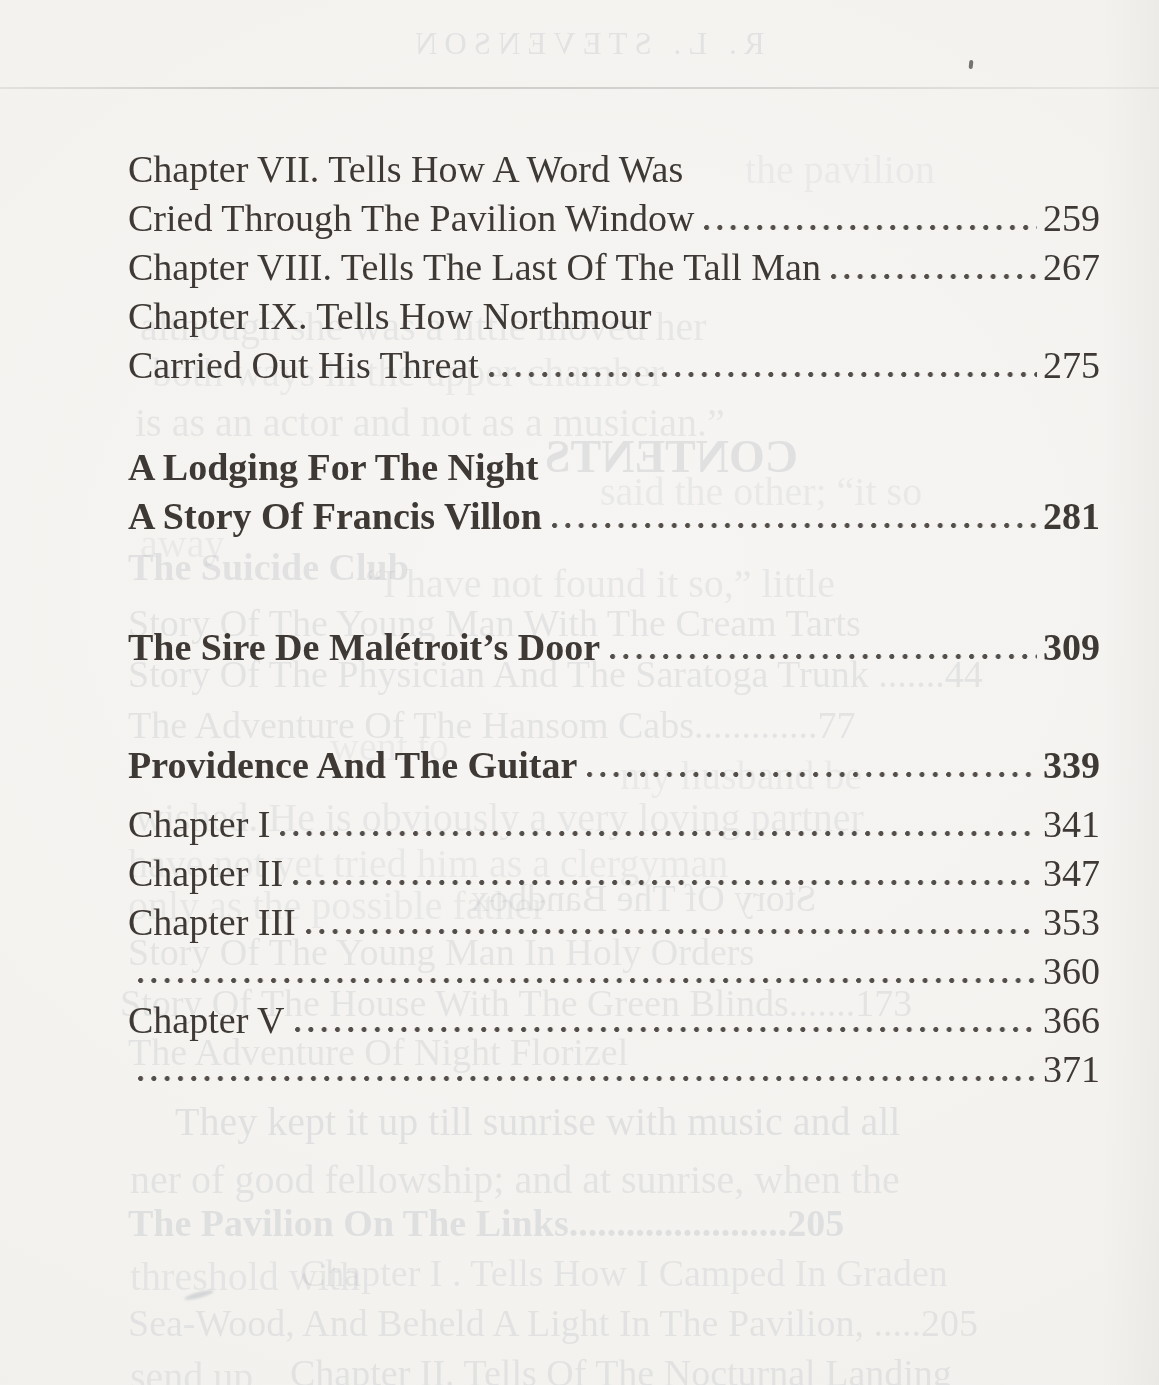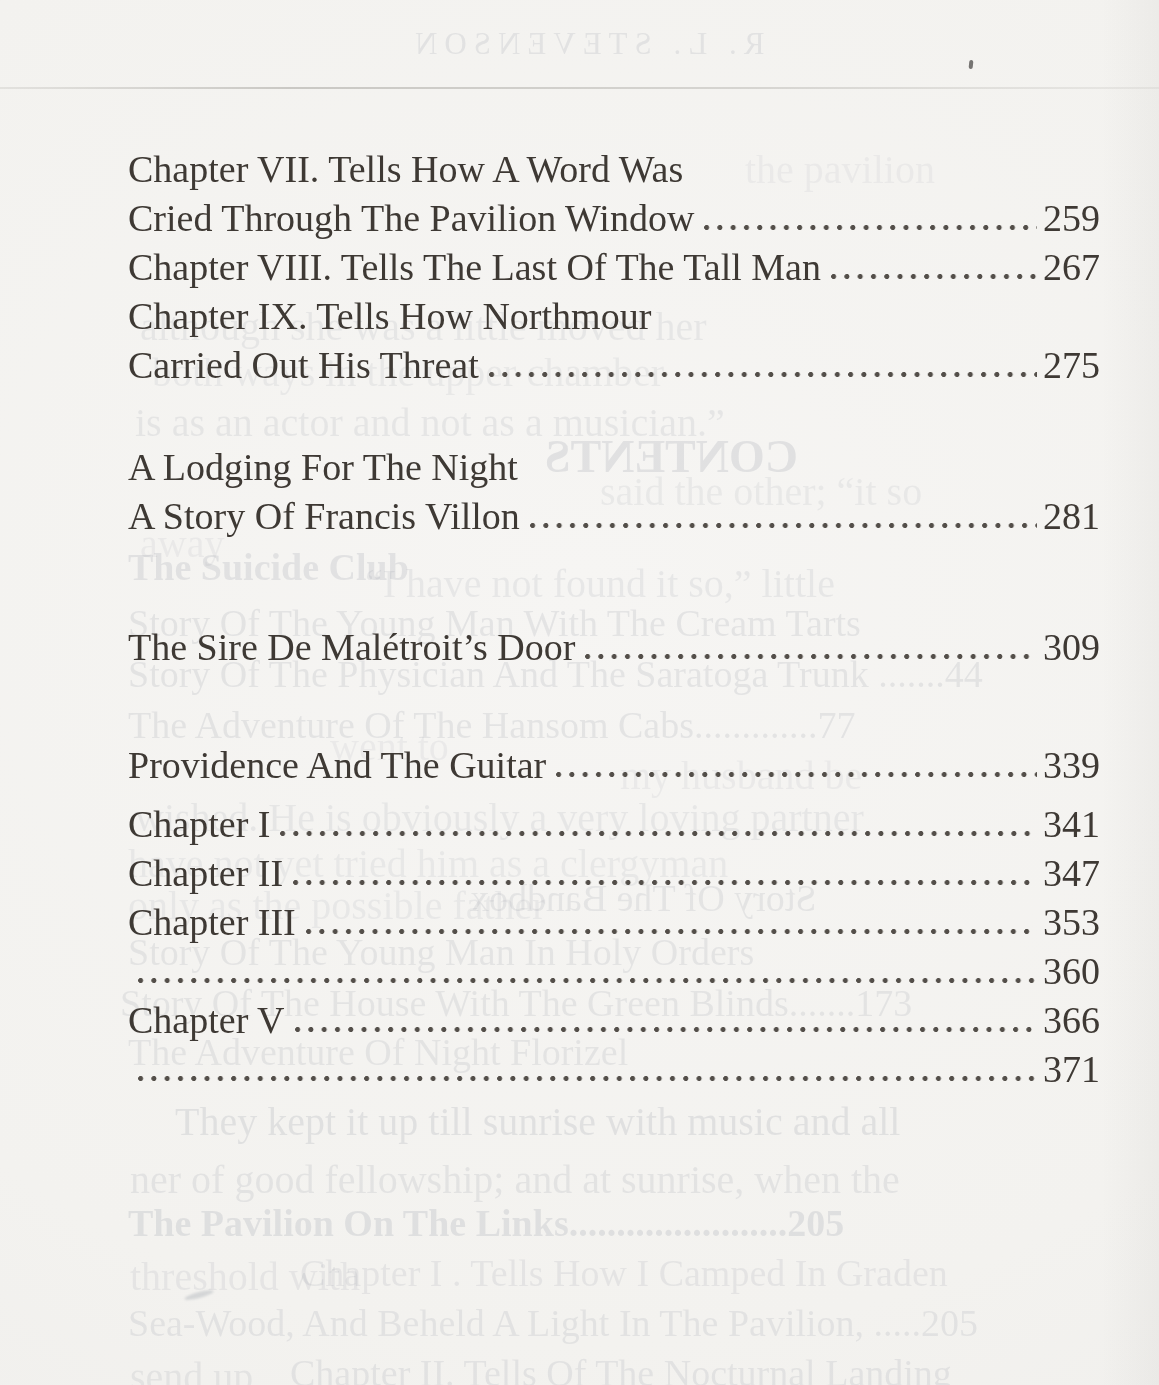--- a/index.html
+++ b/index.html
@@ -36,21 +36,21 @@
   .speck-2{
     position:absolute;left:184px;top:1292px;width:30px;height:6px;z-index:2;
     background:#8e96a0;border-radius:50%;transform:rotate(-15deg);
     opacity:.30;filter:blur(1.2px);
   }
   
   .toc{
     position:absolute;left:128px;top:145px;right:59px;z-index:3;
     font-size:38px;line-height:49px;color:#3e3934;
   }
-  .entry.story-title{font-weight:normal;}
+  .entry.story-title{font-weight:bold;}
   .line{white-space:nowrap;}
   .row{display:flex;align-items:baseline;}
   .label{white-space:nowrap;flex:0 0 auto;}
   .leader{
     flex:1 1 auto;height:7px;margin:0 6px 0 10px;min-width:20px;
     background-image:radial-gradient(circle at 2.6px 3.5px,#45403a 2.15px,rgba(69,64,58,0) 2.9px);
     background-size:13.3px 7px;background-repeat:repeat-x;background-position:left center;
     opacity:.92;
   }
   .num{white-space:nowrap;flex:0 0 auto;}

